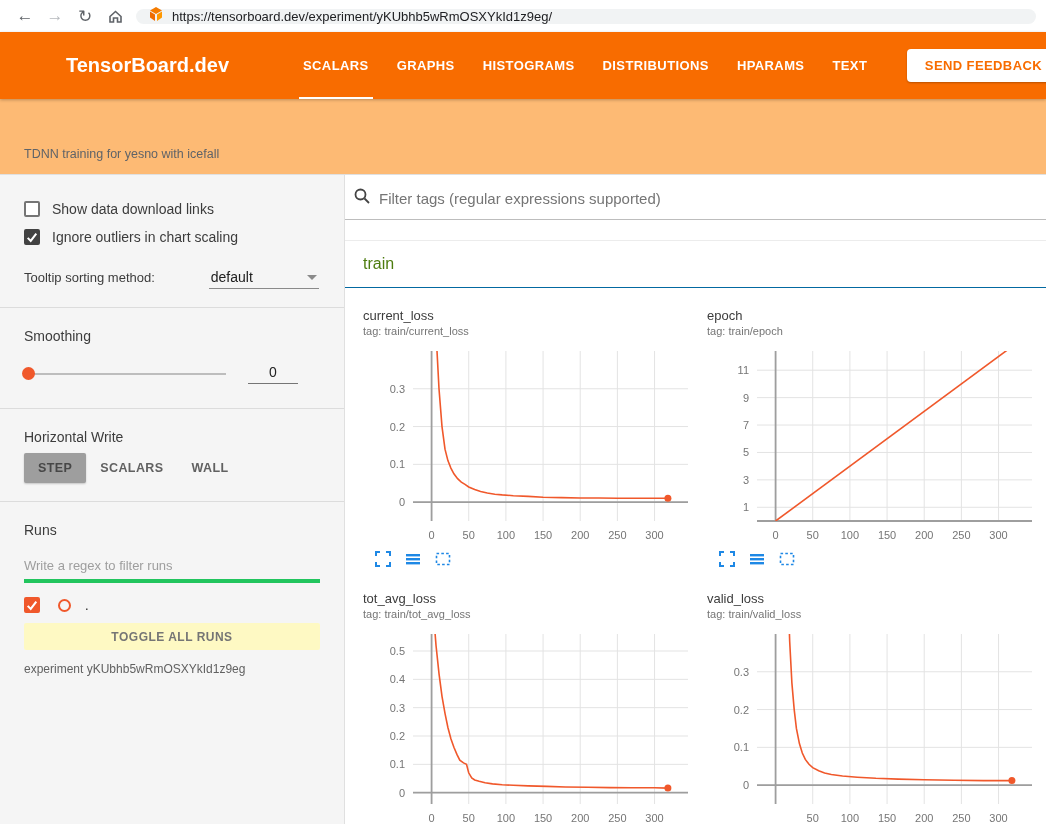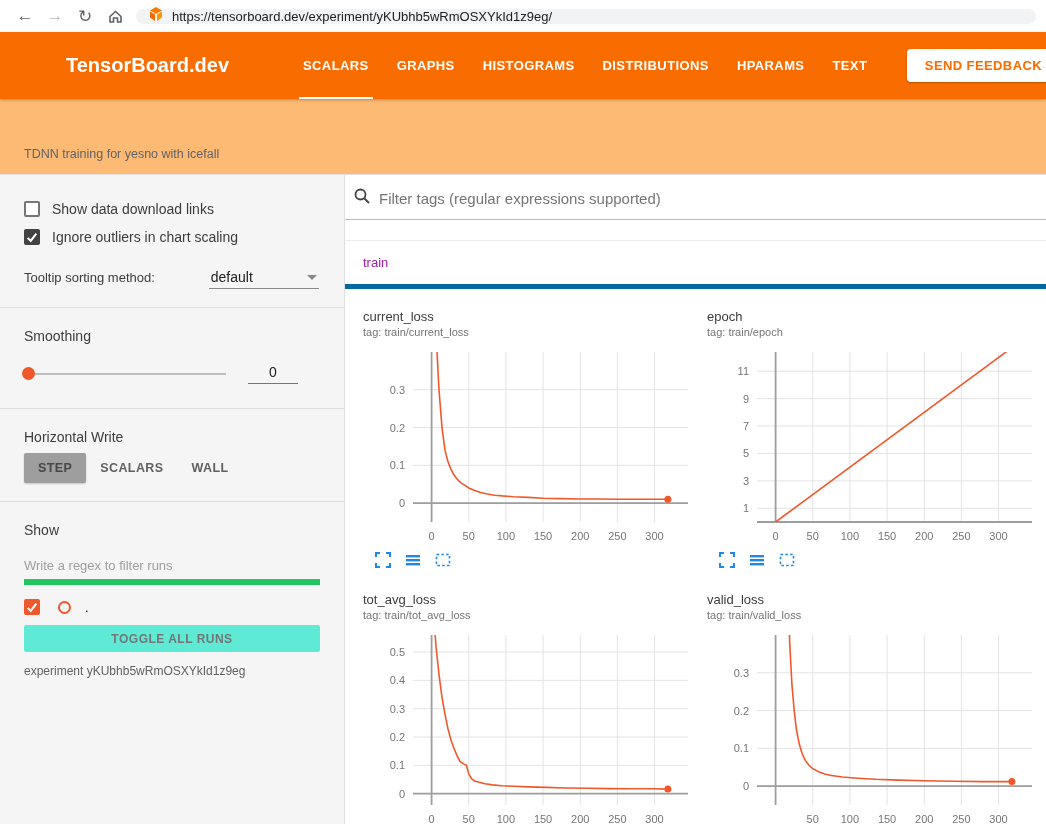--- a/index.html
+++ b/index.html
@@ -59,40 +59,40 @@
   .slider-row { display:flex; align-items:center; margin-top:20px; }
   .slider-track { position:relative; width:202px; height:2px; background:#bdbdbd; }
   .slider-thumb { position:absolute; left:-2px; top:-6px; width:13px; height:13px; border-radius:50%;
     background:#f0582b; cursor:pointer; }
   .slider-value { margin-left:22px; width:50px; text-align:center; font-size:14px; color:#212121;
     border-bottom:1px solid #757575; padding-bottom:3px; }
   .axis-btns { display:flex; align-items:center; margin-top:8px; }
   .axis-btn { font-size:12.5px; letter-spacing:.4px; font-weight:bold; border:none; background:transparent;
     color:#616161; padding:8px 14px; border-radius:2px; cursor:pointer; }
   .axis-btn.selected { background:#9e9e9e; color:#474747; box-shadow:0 1px 2px rgba(0,0,0,.2); }
-  .regex-input { margin-top:16px; width:100%; border:none; border-bottom:6px solid #22c55e;
+  .regex-input { margin-top:16px; width:100%; border:none; border-bottom:4px solid #22c55e;
     background:transparent; font-size:13px; color:#212121; padding:4px 0 6px 0; outline:none; }
   .regex-input::placeholder { color:#9e9e9e; }
   .run-row { display:flex; align-items:center; margin-top:14px; }
   .run-swatch { width:13px; height:13px; border:2px solid #f0582b; border-radius:50%;
     margin-left:6px; background:transparent; }
   .run-name { font-size:13px; color:#212121; margin-left:14px; }
-  .toggle-all-btn { margin-top:10px; width:100%; height:27px; background:#5eead4; border:none;
+  .toggle-all-btn { margin-top:10px; width:100%; height:27px; background:#fef9c3; border:none;
     border-radius:2px; font-size:12px; font-weight:bold; letter-spacing:.5px; color:#757575;
     cursor:pointer; font-family:"Liberation Sans",sans-serif; }
   .exp-caption { margin-top:12px; font-size:12px; color:#616161; }
 
   
   .filter-row { display:flex; align-items:center; padding:12px 8px 10px 8px;
     border-bottom:1px solid #bdbdbd; }
   .filter-input { flex:1; border:none; outline:none; font-size:15px; color:#212121;
     margin-left:8px; background:transparent; }
   .filter-input::placeholder { color:#757575; }
   .group-card { margin-top:20px; border-top:1px solid #ececec; background:#fff; }
-  .group-header { padding:14px 18px; font-size:13px; color:#a21caf; border-bottom:5px solid #0369a1;
+  .group-header { padding:14px 18px; font-size:16px; color:#4d7c0f; border-bottom:1px solid #0369a1;
     cursor:pointer; }
   .charts-grid { display:grid; grid-template-columns:338px 338px; column-gap:6px; row-gap:22px;
     padding:20px 0 0 18px; }
   .chart-title { font-size:13px; color:#3c3c3c; }
   .chart-tag { font-size:11px; color:#757575; margin-top:2px; margin-bottom:8px; }
   .chart-plot svg { display:block; }
   .chart-plot text { font-size:11px; fill:#757575; font-family:"Liberation Sans",sans-serif; }
   .chart-tools { display:flex; align-items:center; gap:14px; margin-top:6px; padding-left:12px; }
   .tool-btn { background:none; border:none; padding:0; cursor:pointer; height:18px; }
 </style>
@@ -177,21 +177,21 @@
 
       <div class="sec-label" style="font-size:14px;color:#3c3c3c;">Horizontal Write</div>
       <div class="axis-btns">
         <button class="axis-btn selected">STEP</button>
         <button class="axis-btn">SCALARS</button>
         <button class="axis-btn">WALL</button>
       </div>
 
       <div class="divider"></div>
 
-      <div class="sec-label" style="font-size:14px;color:#3c3c3c;">Show</div>
+      <div class="sec-label" style="font-size:14px;color:#3c3c3c;">Runs</div>
       <input class="regex-input" placeholder="Write a regex to filter runs" style="">
 
       <div class="run-row">
         <span class="cbox checked-run">
           <svg width="12" height="12" viewBox="0 0 14 14">
               <polyline points="2,8 5.5,11.5 12,3" fill="none" stroke="#fff" stroke-width="2.4"></polyline>
             </svg>
         </span>
         <span class="run-swatch"></span>
         <span class="run-name">.</span>

